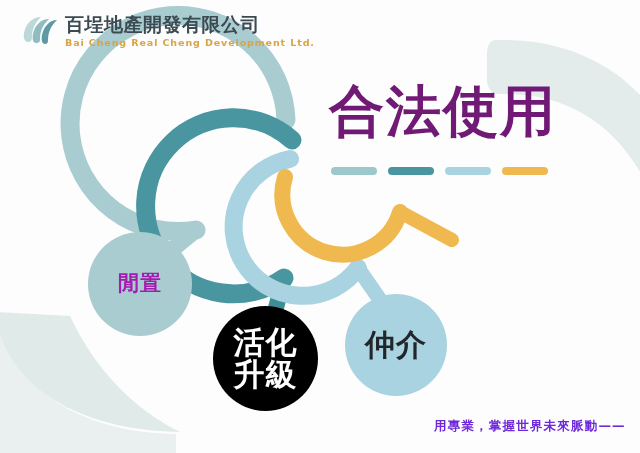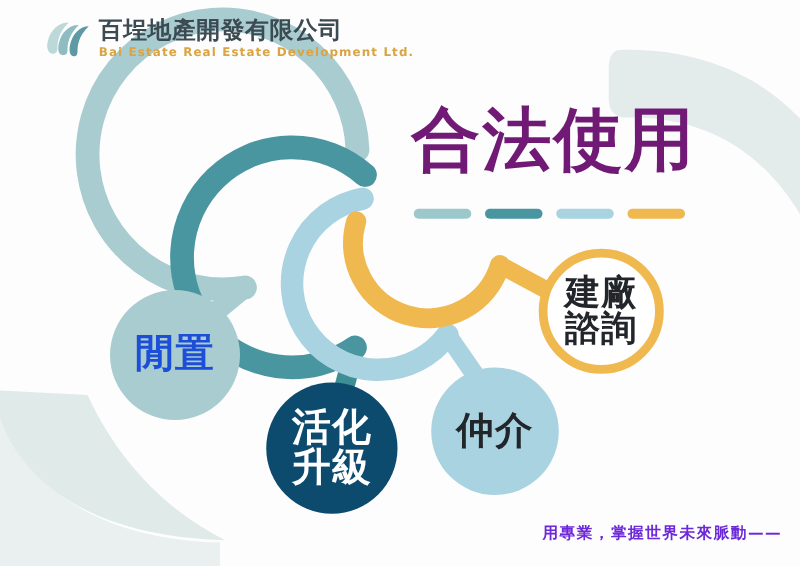--- a/index.html
+++ b/index.html
@@ -23,24 +23,23 @@
   .layer {
     position: absolute;
     left: 0;
     top: 0;
     width: 640px;
     height: 453px;
   }
   
   #logo {
     position: absolute;
-    left: 36px;
+    left: 22px;
     top: 15px;
     display: flex;
-    align-items: center;
     gap: 7px;
   }
   #logo-mark {
     width: 36px;
     height: 30px;
     flex: 0 0 auto;
   }
   #logo-text {
     display: flex;
     flex-direction: column;
@@ -102,31 +101,31 @@
   .bubble span {
     display: block;
     white-space: nowrap;
   }
   #bubble-idle {
     left: 88px;
     top: 232px;
     width: 104px;
     height: 104px;
     background: #a8ccd0;
-    color: #1d4ed8;
-    font-size: 31px;
+    color: #a21caf;
+    font-size: 21px;
     letter-spacing: 1px;
     gap: 17px;
   }
   #bubble-activate {
     left: 213px;
     top: 306px;
     width: 105px;
     height: 105px;
-    background: #0c4a6e;
+    background: #000000;
     color: #ffffff;
     font-size: 31px;
     letter-spacing: 1px;
   }
   #bubble-broker {
     left: 345px;
     top: 294px;
     width: 102px;
     height: 102px;
     background: #a9d3e0;
@@ -182,21 +181,21 @@
   </svg>
 
   <div id="logo">
     <svg id="logo-mark" viewBox="0 0 36 30">
       <path d="M 2 18 C 4 8 11 2 19 2 C 13 8 10 14 10 22 C 10 25 9 27 6 27 C 3 27 1 23 2 18 Z" fill="#bcd8d8"></path>
       <path d="M 11 19 C 13 10 19 4 27 4 C 21 10 18 16 18 24 C 18 27 17 28 14 28 C 11 28 10 24 11 19 Z" fill="#8fbcc0"></path>
       <path d="M 20 20 C 22 11 28 5 35 5 C 29 11 26 17 26 25 C 26 28 25 29 23 29 C 20 29 19 25 20 20 Z" fill="#5e9aa4"></path>
     </svg>
     <div id="logo-text">
       <div id="logo-cn">百埕地產開發有限公司</div>
-      <div id="logo-en">Bai Estate Real Estate Development Ltd.</div>
+      <div id="logo-en">Bai Cheng Real Cheng Development Ltd.</div>
     </div>
   </div>
 
   <div id="headline">合法使用</div>
 
   <div id="dash-row">
     <div class="dash" style="background:#9cc8cc"></div>
     <div class="dash" style="background:#4a96a0"></div>
     <div class="dash" style="background:#a9d3e0"></div>
     <div class="dash" style="background:#efb94f"></div>
@@ -208,20 +207,16 @@
 
   <div class="bubble" id="bubble-activate">
     <span>活化</span>
     <span>升級</span>
   </div>
 
   <div class="bubble" id="bubble-broker">
     <span>仲介</span>
   </div>
 
-  <div class="bubble" id="bubble-consult">
-    <span>建廠</span>
-    <span>諮詢</span>
-  </div>
 
   <div id="footer-tagline">用專業，掌握世界未來脈動——</div>
 
 </div>
 
 </body></html>

